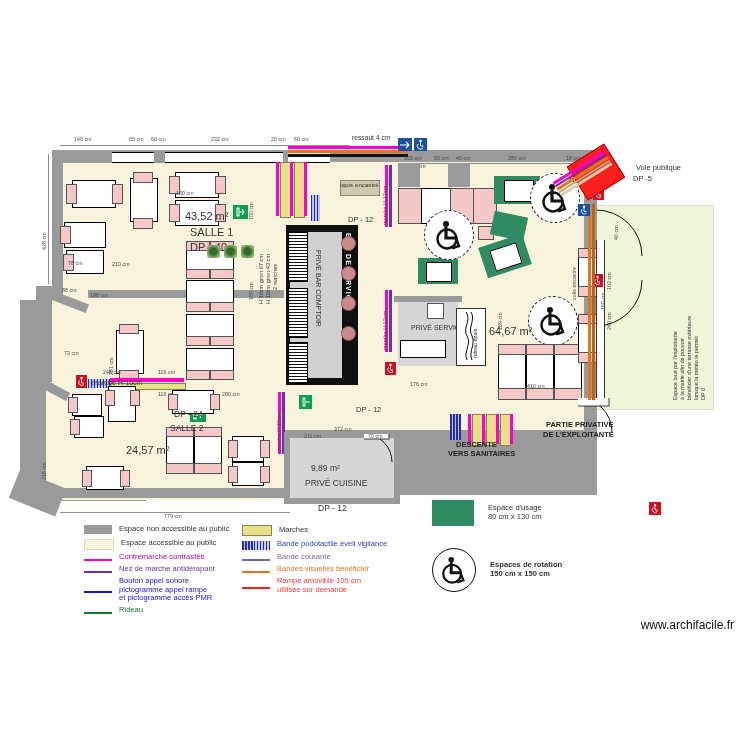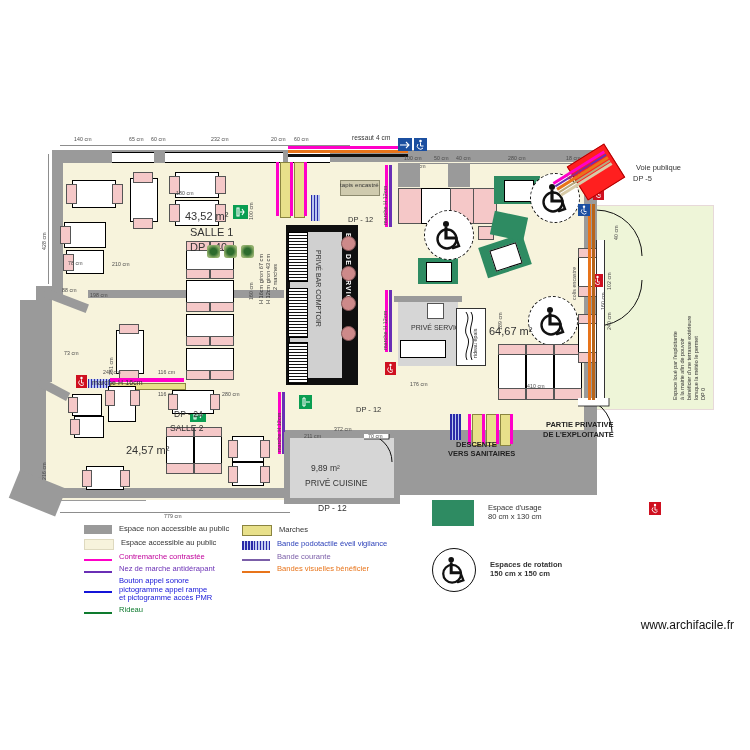--- a/index.html
+++ b/index.html
@@ -520,20 +520,27 @@
     <div class="ltext" style="color:#2a3fb8;">Bande podotactile éveil vigilance</div>
   </div>
   <div class="lrow">
     <div class="lline" style="border-top-color:#7b5ea8;"></div>
     <div class="ltext" style="color:#7b5ea8;">Bande courante</div>
   </div>
   <div class="lrow">
     <div class="lline" style="border-top-color:#e8741a;"></div>
     <div class="ltext" style="color:#e8741a;">Bandes visuelles bénéficier</div>
   </div>
+  <div class="lrow">
+    <div class="lline" style="border-top-color:#ff1f1f;"></div>
+    <div class="ltext" style="color:#ff3333;">
+      <div>Rampe amovible 100 cm</div>
+      <div>utilisée sur demande</div>
+    </div>
+  </div>
 </div>
 
 <div class="legend2">
   <div style="display:flex;align-items:center;margin-bottom:22px;">
     <div style="width:42px;height:26px;background:#2e8b62;margin-right:14px;"></div>
     <div class="ltext" style="color:#333;line-height:1.15;">
       <div>Espace d'usage</div>
       <div>80 cm x 130 cm</div>
     </div>
   </div>

